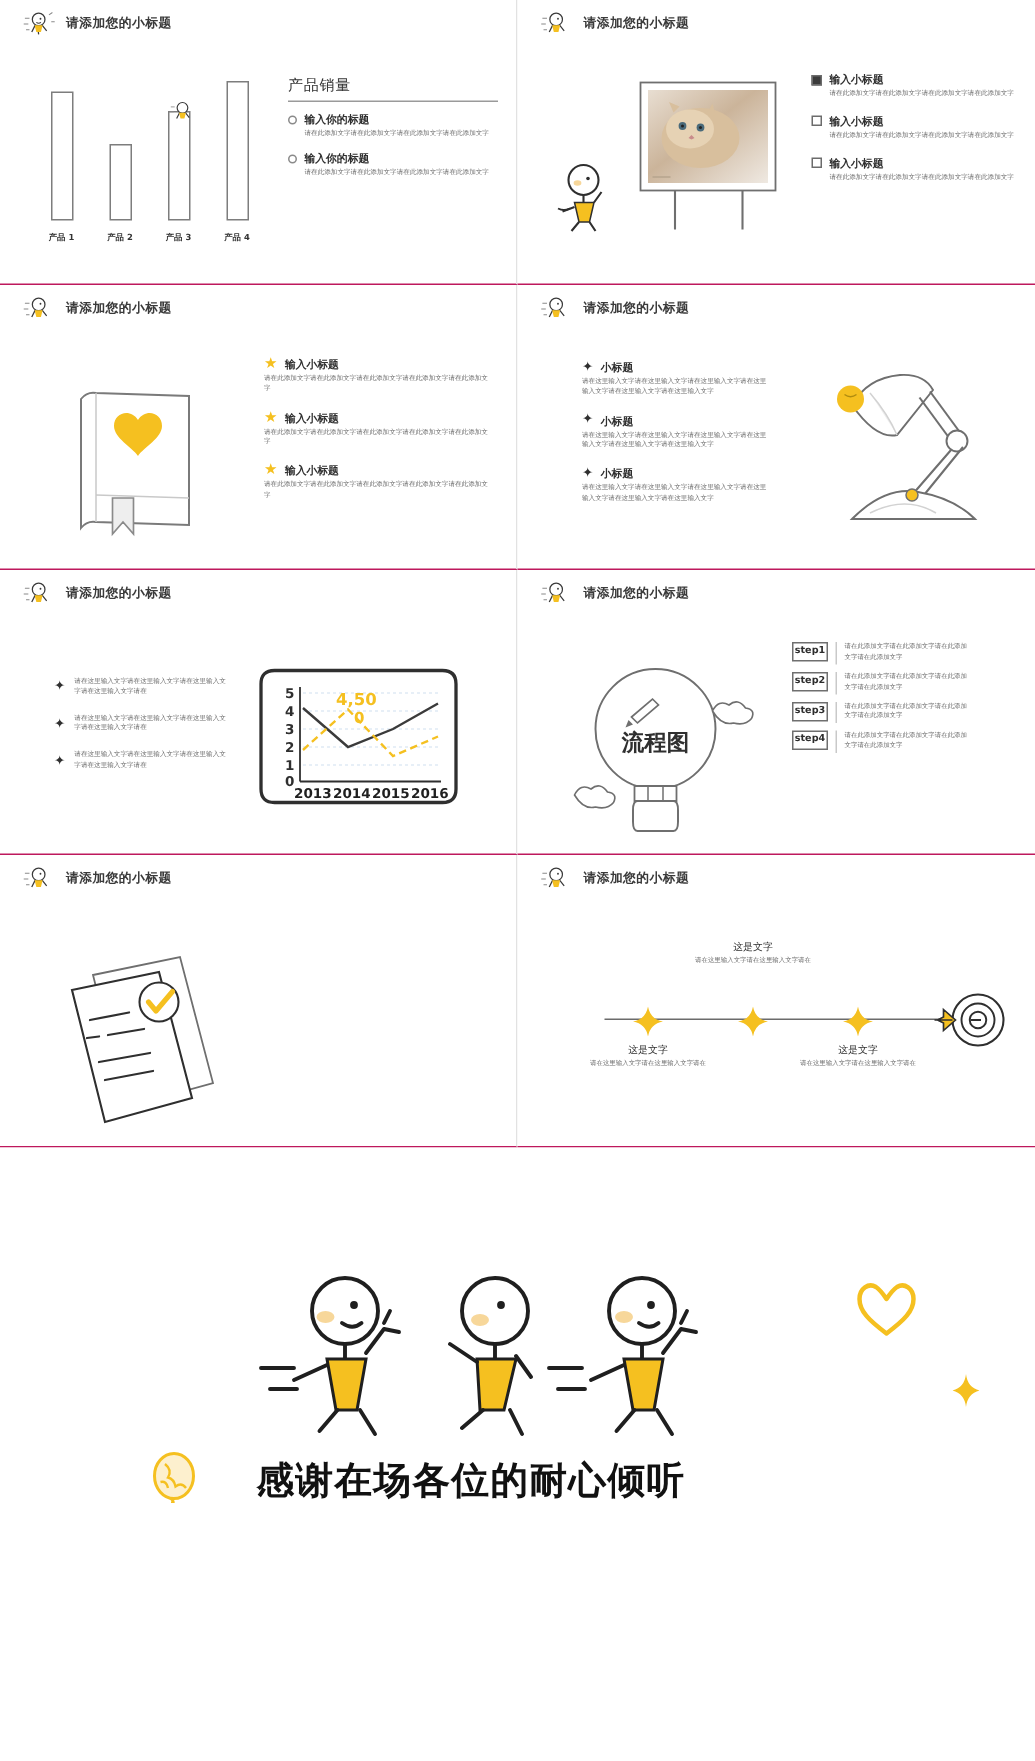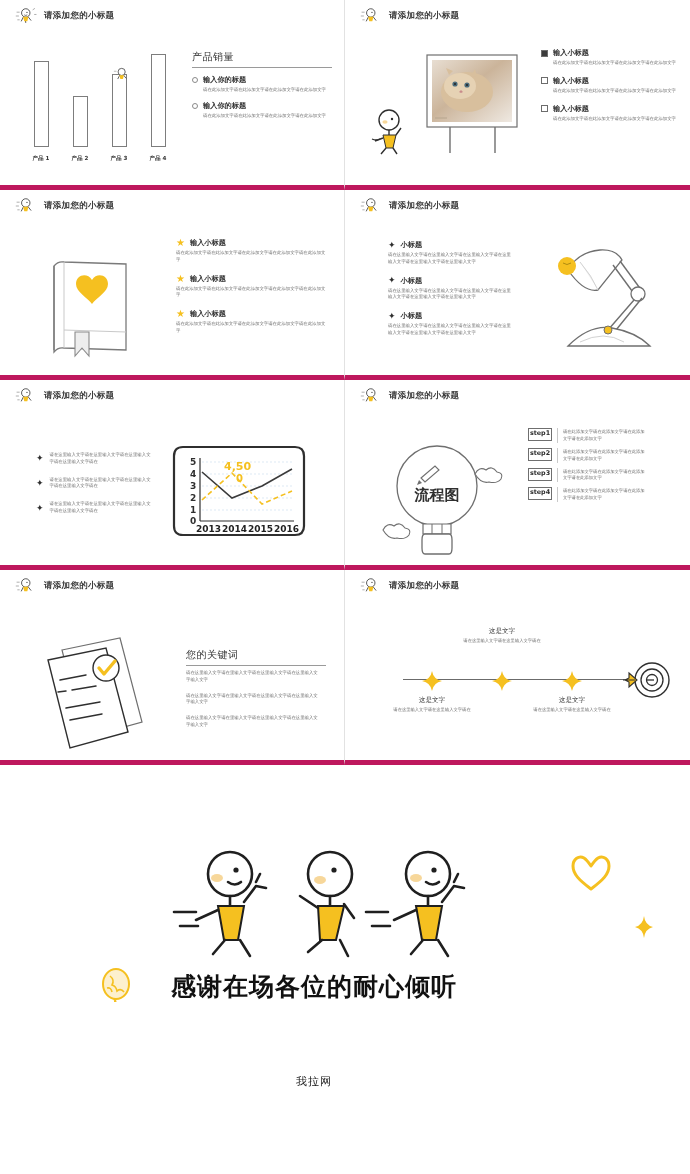--- a/index.html
+++ b/index.html
@@ -1,19 +1,19 @@
 <!DOCTYPE html>
 <html><head>
 <meta charset="utf-8">
 <style>
   html,body{margin:0;padding:0;background:#ffffff;}
   body{width:690px;height:1174px;font-family:"DejaVu Sans","Liberation Sans",sans-serif;color:#3c3c3c;overflow:hidden;}
   .deck{width:690px;height:1174px;position:relative;background:#ffffff;}
   .grid{display:grid;grid-template-columns:345px 345px;grid-template-rows:190px 190px 190px 195px;width:690px;}
-  .slide{position:relative;background:#fff;box-sizing:border-box;overflow:hidden;border-right:1px solid #e2e2e2;border-bottom:5px solid #be185d;}
+  .slide{position:relative;background:#fff;box-sizing:border-box;overflow:hidden;border-right:1px solid #e2e2e2;border-bottom:1px solid #be185d;}
   .slide.r{border-right:none;}
   .hdr{position:absolute;left:12px;top:6px;display:flex;align-items:center;gap:6px;}
   .hdr .ttl{font-size:8.5px;font-weight:bold;color:#3a3a3a;letter-spacing:.3px;}
   .mascot{width:26px;height:20px;display:block;}
   
   .bars{position:absolute;left:26px;top:48px;width:150px;height:115px;}
   .bar{position:absolute;bottom:16px;width:15px;border:1px solid #7d7d7d;background:#fff;box-sizing:border-box;}
   .barlab{position:absolute;bottom:0px;width:34px;text-align:center;font-size:5.6px;font-weight:bold;color:#333;}
   
   .panel{position:absolute;}
@@ -390,27 +390,20 @@
       </div>
 
       <svg style="position:absolute;left:26px;top:58px;width:130px;height:125px;" viewBox="0 0 130 125">
         <path d="M36 22l58-12 22 84-58 16z" fill="#fff" stroke="#6f6f6f" stroke-width="1.2"></path>
         <path d="M22 32l58-12 22 84-58 16z" fill="#fff" stroke="#2f2f2f" stroke-width="1.4"></path>
         <path d="M34 52l26-5 M32 64l8-1 M46 62l24-4 M40 80l34-6 M44 92l32-6" stroke="#2f2f2f" stroke-width="1.5" fill="none" stroke-linecap="round"></path>
         <circle cx="80" cy="40" r="13" fill="#fff" stroke="#2f2f2f" stroke-width="1.4"></circle>
         <path d="M73 40l5 6 11-13" stroke="#F5C020" stroke-width="3.4" fill="none" stroke-linecap="round" stroke-linejoin="round"></path>
       </svg>
 
-      <div class="panel" style="left:186px;top:78px;width:140px;">
-        <div class="h2">您的关键词</div>
-        <div class="rule"></div>
-        <div class="ib" style="margin-top:4px;max-width:134px;">请在这里输入文字请在里输入文字请在这里输入文字请在这里输入文字输入文字</div>
-        <div class="ib" style="margin-top:9px;max-width:134px;">请在这里输入文字请在里输入文字请在这里输入文字请在这里输入文字输入文字</div>
-        <div class="ib" style="margin-top:9px;max-width:134px;">请在这里输入文字请在里输入文字请在这里输入文字请在这里输入文字输入文字</div>
-      </div>
     </div>
 
     <div class="slide r">
       <div class="hdr">
         <svg class="mascot" viewBox="0 0 34 26">
           <circle cx="18" cy="9" r="5.5" fill="#fff" stroke="#3a3a3a" stroke-width="1.1"></circle>
           <circle cx="19.6" cy="8.4" r="0.8" fill="#3a3a3a"></circle>
           <path d="M15 14l-3 6 M21 14l4 5" stroke="#3a3a3a" stroke-width="1.1" fill="none"></path>
           <path d="M14.5 14h7l-1.5 6h-4z" fill="#F5C020"></path>
           <path d="M6 8h4 M5 13h4 M7 18h3" stroke="#8a8a8a" stroke-width="0.9"></path>
@@ -499,15 +492,14 @@
       <path d="M9 0q1 9 9 11-8 2-9 11-1-9-9-11Q8 9 9 0z" fill="#F5C020"></path>
     </svg>
 
     <svg style="position:absolute;left:100px;top:148px;width:32px;height:34px;" viewBox="0 0 32 34">
       <ellipse cx="16" cy="16" rx="13" ry="15" fill="#FDF0CE" stroke="#F5C020" stroke-width="2"></ellipse>
       <path d="M10 8q5 4 2 9 4 1 5 6 4-3 7 1 M7 20q4-1 5 4" stroke="#F5C020" stroke-width="1.6" fill="none"></path>
       <path d="M14 31q3 3 0 3" stroke="#F5C020" stroke-width="2" fill="none"></path>
     </svg>
 
     <div class="fin-title">感谢在场各位的耐心倾听</div>
-    <div class="fin-brand">我拉网</div>
   </div>
 </div>
 
 </body></html>

